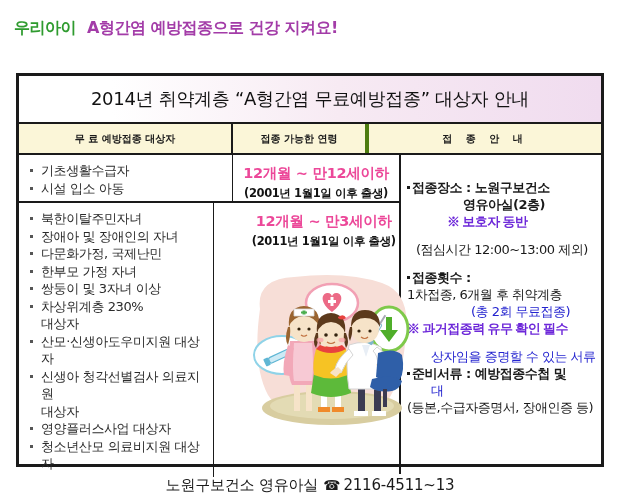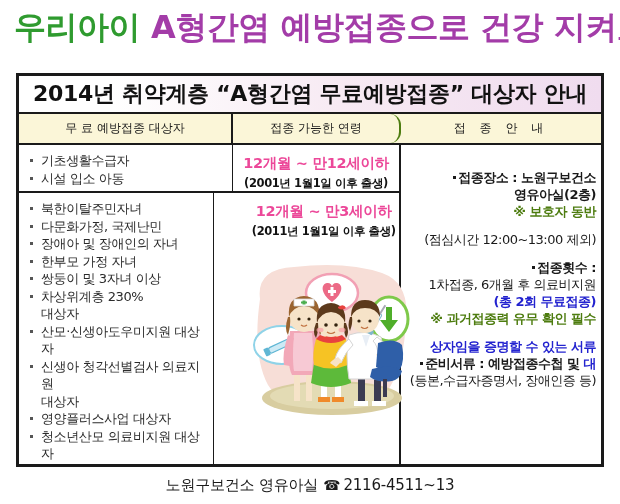--- a/index.html
+++ b/index.html
@@ -18,21 +18,21 @@
   
   #headline {
     position: absolute;
     left: 14px;
     top: 8px;
     width: 592px;
     height: 40px;
     display: flex;
     align-items: center;
     white-space: nowrap;
-    font-size: 32px;
+    font-size: 16px;
     font-weight: bold;
     letter-spacing: -0.5px;
   }
   #headline .green {
     color: #2f9b2f;
     margin-right: 11px;
   }
   #headline .purple {
     color: #a33ca8;
   }
@@ -44,55 +44,55 @@
     top: 73px;
     width: 588px;
     height: 394px;
     border: 3px solid #1a1a1a;
     box-sizing: border-box;
     background: #ffffff;
   }
 
   
   #table-title {
-    height: 38px;
+    height: 48px;
     box-sizing: border-box;
     border-bottom: 2px solid #1a1a1a;
     background: linear-gradient(to right, #ffffff 0%, #ffffff 16%, #f7eaf3 55%, #f0dcef 100%);
     display: flex;
     align-items: center;
     justify-content: center;
-    font-size: 22px;
-    font-weight: bold;
+    font-size: 18px;
+    font-weight: normal;
     color: #111111;
     letter-spacing: -0.3px;
     white-space: nowrap;
   }
 
   
   #col-headers {
     height: 31px;
     box-sizing: border-box;
     border-bottom: 2px solid #1a1a1a;
     display: flex;
     background: #fbf6d8;
   }
   .col-head {
     display: flex;
     align-items: center;
     justify-content: center;
-    font-size: 12px;
-    font-weight: normal;
+    font-size: 10px;
+    font-weight: bold;
     color: #1a1a1a;
     box-sizing: border-box;
     background: #fbf6d8;
     white-space: nowrap;
   }
   #head-c1 { width: 214px; border-right: 2px solid #1a1a1a; }
-  #head-c2 { width: 168px; border-right: 2px solid #4d7c0f; border-radius: 11px; }
+  #head-c2 { width: 136px; border-right: 4px solid #4d7c0f; }
   #head-c3 { flex: 1; letter-spacing: 5px; }
 
   
   #table-body {
     display: flex;
     height: calc(100% - 69px);
     border-radius: 6px;
   }
   #left-block {
     width: 382px;
@@ -181,41 +181,41 @@
   
   #right-col {
     flex: 1;
     box-sizing: border-box;
     padding: 24px 5px 5px 6px;
     font-size: 13px;
     line-height: 17px;
     color: #1a1a1a;
     letter-spacing: -0.5px;
   }
-  .info-block { margin-bottom: 11px; text-align: right; }
+  .info-block { margin-bottom: 11px; }
   .info-block:last-child { margin-bottom: 0; }
   .info-line {
     white-space: nowrap;
     font-weight: bold;
   }
   .info-line.normal { font-weight: normal; }
   .sq::before {
     content: "";
     display: inline-block;
     width: 3px;
     height: 3px;
     background: #1a1a1a;
     vertical-align: 3px;
     margin-right: 2px;
   }
   .ind-1 { padding-left: 9px; }
   .ind-2 { padding-left: 56px; }
   .ind-3 { padding-left: 40px; }
-  .red { color: #4d7c0f; font-weight: bold; }
-  .blue { color: #2323cf; font-weight: bold; }
+  .red { color: #6d28d9; font-weight: bold; font-family: Liberation Serif, serif; }
+  .blue { color: #2323cf; font-weight: normal; margin-left: 24px; }
   .wrap { white-space: normal; }
 
   
   #footer {
     position: absolute;
     left: 0;
     top: 476px;
     width: 620px;
     text-align: center;
     font-size: 15px;
@@ -260,22 +260,22 @@
         <div class="cell-age">
           <div class="age-main">12개월 ~ 만12세이하</div>
           <div class="age-sub">(2001년 1월1일 이후 출생)</div>
         </div>
       </div>
 
       <div class="body-row" id="row-2">
         <div class="cell-target">
           <ul class="bullets">
             <li>북한이탈주민자녀</li>
+            <li>장애아 및 장애인의 자녀</li>
             <li>다문화가정, 국제난민</li>
-            <li>장애아 및 장애인의 자녀</li>
             <li>한부모 가정 자녀</li>
             <li>쌍둥이 및 3자녀 이상</li>
             <li>차상위계층 230%</li>
             <li class="cont">대상자</li>
             <li>산모·신생아도우미지원 대상자</li>
             <li>신생아 청각선별검사 의료지원</li>
             <li class="cont">대상자</li>
             <li>영양플러스사업 대상자</li>
             <li>청소년산모 의료비지원 대상자</li>
           </ul>
@@ -388,21 +388,21 @@
         <div class="info-line ind-2">영유아실(2층)</div>
         <div class="info-line ind-3 red">※ 보호자 동반</div>
       </div>
 
       <div class="info-block">
         <div class="info-line ind-1 normal">(점심시간 12:00~13:00 제외)</div>
       </div>
 
       <div class="info-block">
         <div class="info-line sq">접종횟수 :</div>
-        <div class="info-line normal">1차접종, 6개월 후 의료비지원</div>
+        <div class="info-line normal">1차접종, 6개월 후 취약계층</div>
         <div class="info-line ind-3 blue">(총 2회 무료접종)</div>
         <div class="info-line red">※ 과거접종력 유무 확인 필수</div>
       </div>
 
       <div class="info-block">
         <div class="info-line blue">상자임을 증명할 수 있는 서류</div>
         <div class="info-line sq wrap"><span>준비서류 : 예방접종수첩 및 </span><span class="blue">대</span></div>
         <div class="info-line normal">(등본,수급자증명서, 장애인증 등)</div>
       </div>
 

